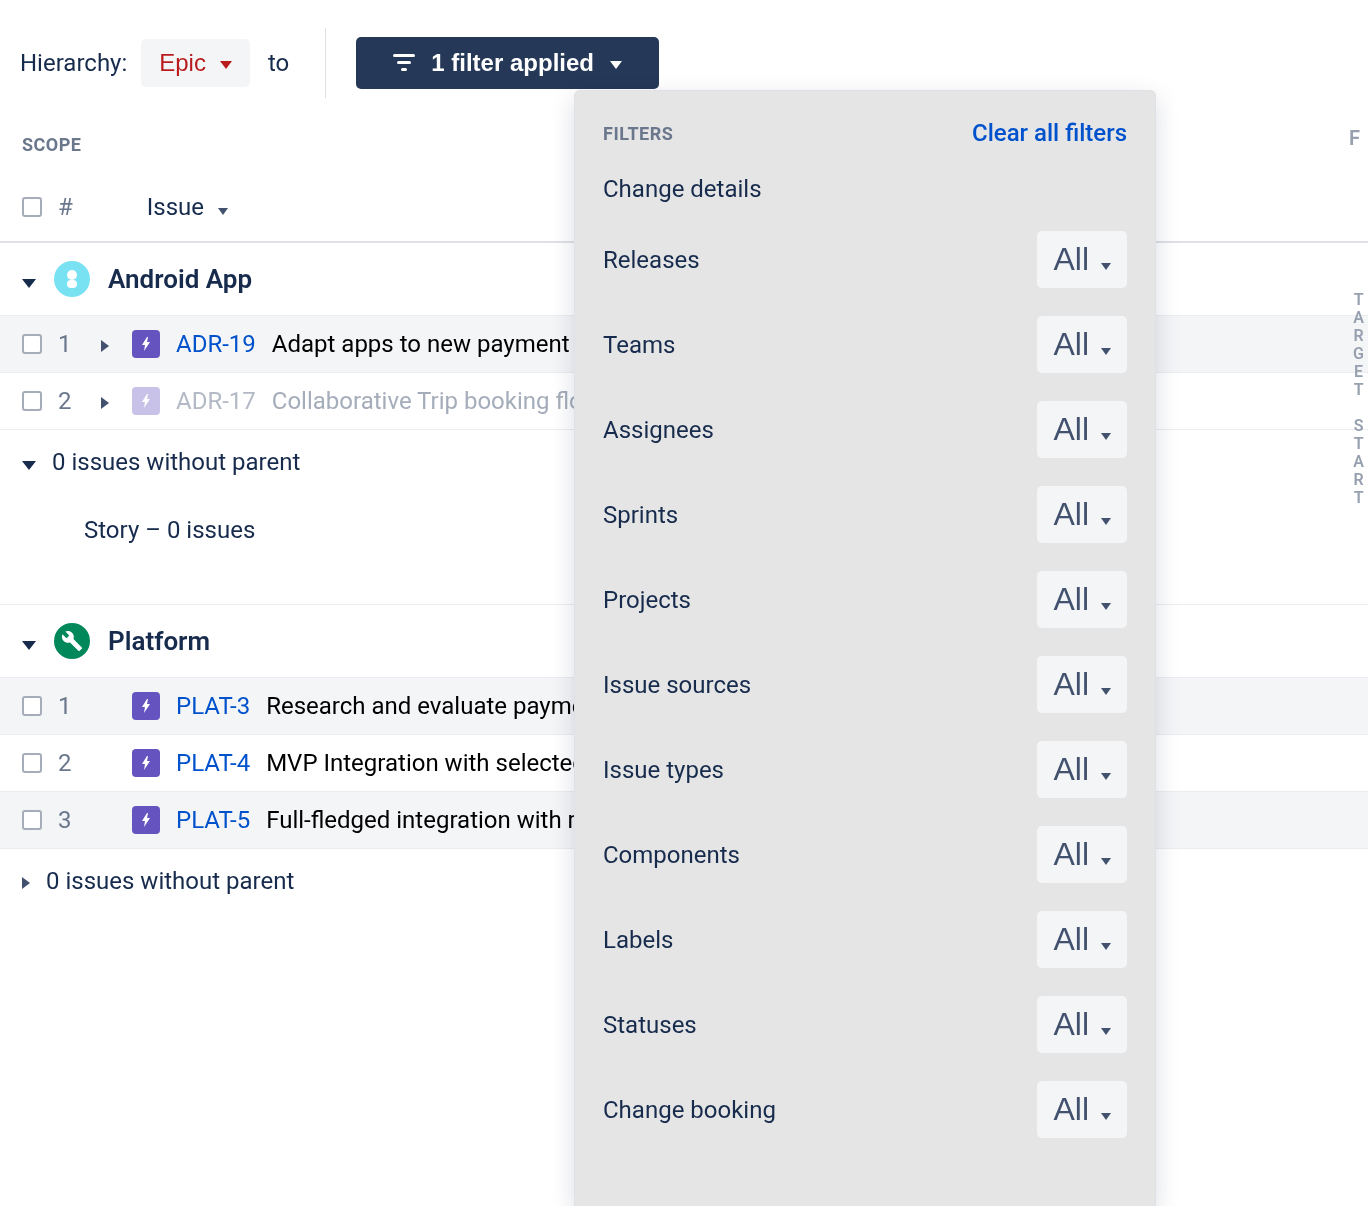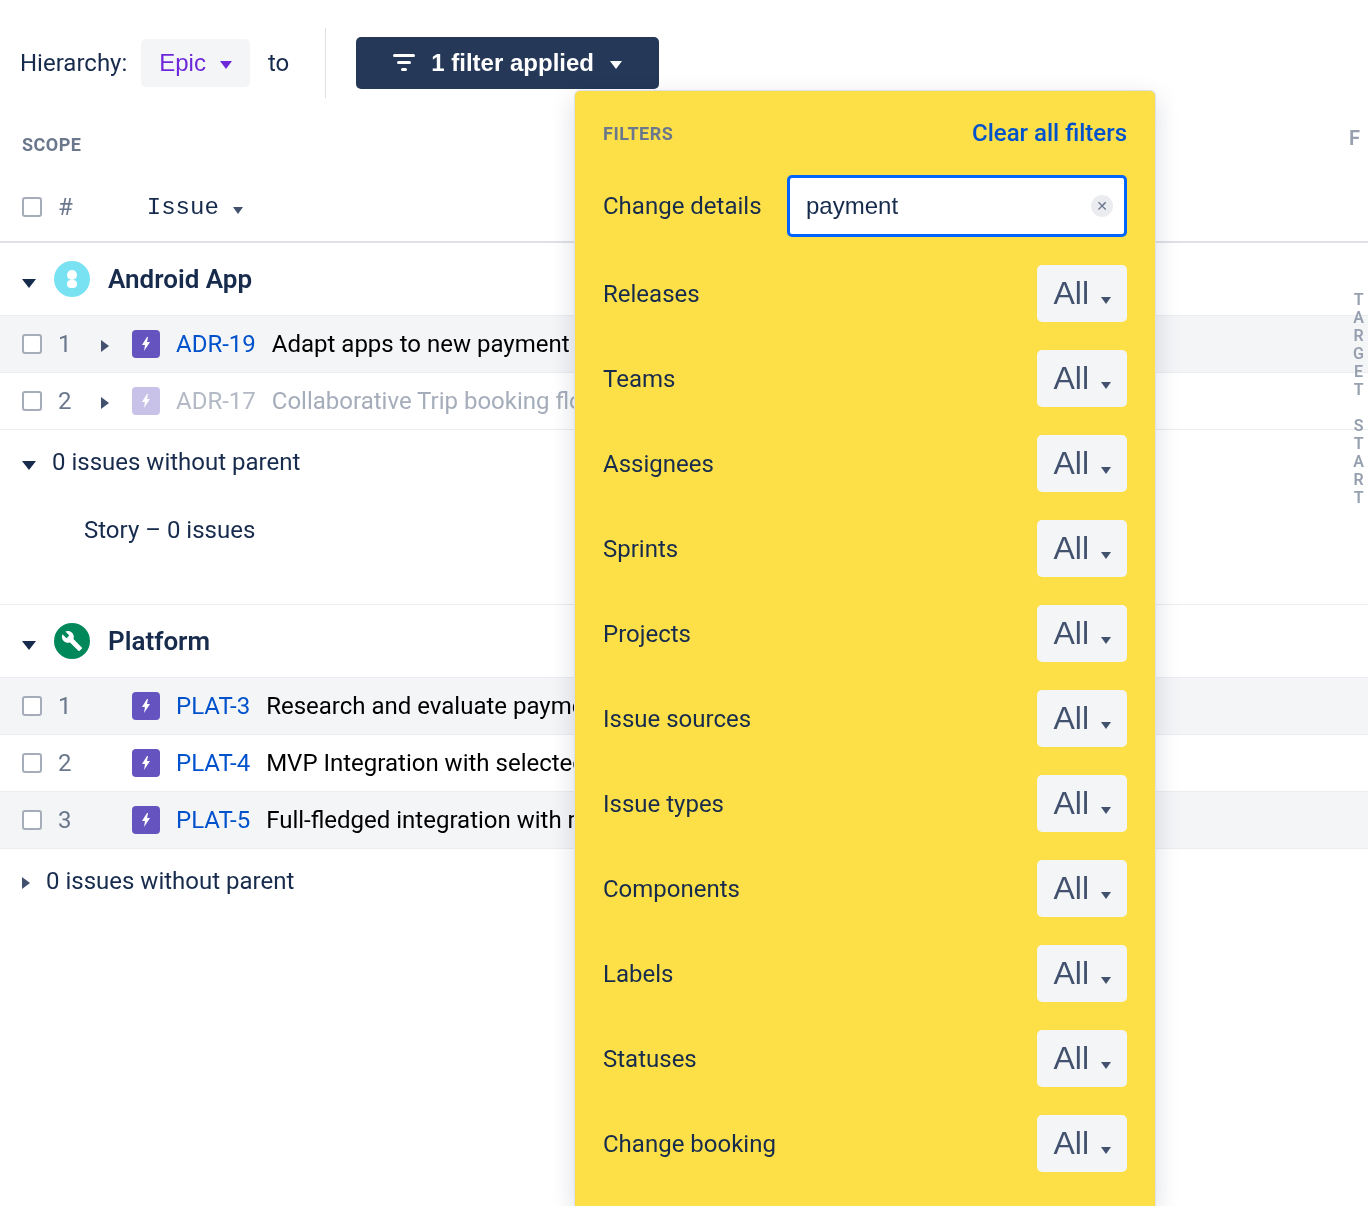--- a/index.html
+++ b/index.html
@@ -21,21 +21,21 @@
     gap: 8px;
   }
   .hierarchy-label { font-size: 24px; color:#172B4D; margin-right: 6px; }
   .to-label { font-size: 24px; color:#172B4D; margin: 0 6px 0 10px; }
   .dd-btn {
     background: #F4F5F7;
     border: none;
     border-radius: 5px;
     padding: 10px 18px;
     font-size: 24px;
-    color: #6d28d9;
+    color: #b91c1c;
     display: inline-flex;
     align-items: center;
     gap: 14px;
     cursor: pointer;
   }
   .vdiv { width: 1px; height: 70px; background:#dcdfe4; margin: 0 22px 0 22px; }
   .filter-btn {
     background: #253858;
     color: #fff;
     border: none;
@@ -78,21 +78,21 @@
     padding: 8px 22px 18px 22px;
   }
   .col-header {
     display:flex; align-items:center; gap:16px;
     padding: 20px 22px 20px 22px;
     border-bottom:2px solid #DFE1E6;
     font-size:24px;
   }
   .cb { width:20px;height:20px;border:2px solid #A5ADBA;border-radius:3px;background:#fff;cursor:pointer;flex:none; }
   .hash { color:#6B778C; font-size:24px; margin-right:58px; }
-  .issue-col { display:flex;align-items:flex-start;gap:14px;color:#172B4D;font-family:Liberation Mono, monospace; }
+  .issue-col { display:flex;align-items:flex-start;gap:14px;color:#172B4D; }
 
   .group-header {
     display:flex;align-items:center;gap:18px;
     padding:18px 22px;
     border-top:1px solid #EBECF0;
     border-bottom:1px solid #EBECF0;
     font-size:26px;font-weight:600;
     cursor:pointer;
   }
   .group-header.no-top-border { border-top:none; }
@@ -129,21 +129,21 @@
   .story-empty {
     padding: 22px 22px 60px 84px; font-size:24px;color:#172B4D;
   }
 
   
   .panel {
     position:absolute;
     top:90px; left:574px;
     width:582px;
     bottom:0;
-    background:#fde047;
+    background:#e5e5e5;
     border:1px solid #DFE1E6;
     border-bottom:none;
     border-radius:6px 6px 0 0;
     box-shadow: 0 8px 24px rgba(9,30,66,.15);
     padding: 28px 28px 0 28px;
     overflow:hidden;
   }
   .panel-top {
     display:flex;justify-content:space-between;align-items:center;margin-bottom:28px;
   }
@@ -309,24 +309,20 @@
     </div>
   </div>
 
 <div class="panel">
   <div class="panel-top">
     <div class="panel-title">FILTERS</div>
     <div class="clear-link">Clear all filters</div>
   </div>
   <div class="frow">
     <div class="flabel">Change details</div>
-    <div class="search-wrap">
-      <input class="search-input" value="payment" style="">
-      <span class="clear-x">✕</span>
-    </div>
   </div>
   <div id="filter-rows">
       <div class="frow">
         <div class="flabel">Releases</div>
         <button class="sel-btn">
           <span>All</span>
           <span class="chev-down-sm"></span>
         </button>
       </div>
       <div class="frow">

